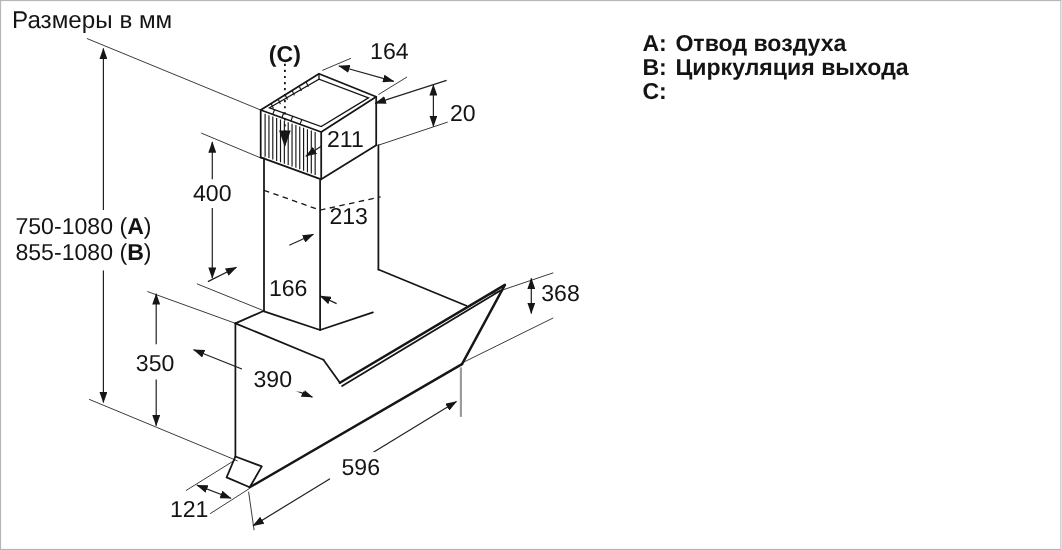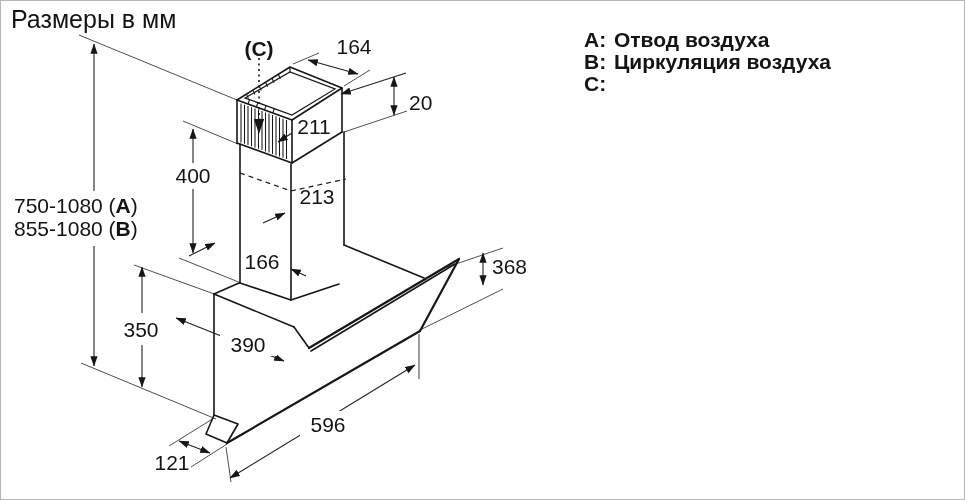--- a/index.html
+++ b/index.html
@@ -2,21 +2,21 @@
 <html><head>
 <meta charset="utf-8">
 <style>
   html,body{margin:0;padding:0;background:#e8e8e8;}
   .page{
     position:relative;width:965px;height:500px;background:#ffffff;
     font-family:"Liberation Sans", sans-serif;color:#111;
     border:1px solid #b5b5b5;box-sizing:border-box;overflow:hidden;
   }
   .title{
-    position:absolute;left:10px;top:4px;font-size:25px;color:#141414;
+    position:absolute;left:10px;top:4px;font-size:22px;color:#141414;
   }
   .legend{
     position:absolute;left:583px;top:28px;width:372px;
     font-size:21px;line-height:22px;color:#141414;
   }
   .legend-item{display:flex;align-items:flex-start;}
   .legend-key{font-weight:bold;min-width:30px;flex:0 0 30px;}
   .legend-text{white-space:pre-line;font-weight:bold;}
   svg{position:absolute;left:0;top:0;}
   svg text{font-family:"Liberation Sans", sans-serif;font-size:21px;fill:#141414;}
@@ -152,20 +152,20 @@
     </g>
   </svg>
 
   <div class="legend">
     <div class="legend-item">
       <span class="legend-key">A:</span>
       <span class="legend-text">Отвод воздуха</span>
     </div>
     <div class="legend-item">
       <span class="legend-key">B:</span>
-      <span class="legend-text">Циркуляция воздуха</span>
+      <span class="legend-text">Циркуляция выхода</span>
     </div>
     <div class="legend-item">
       <span class="legend-key">C:</span>
     </div>
   </div>
 
 </div>
 
 </body></html>

